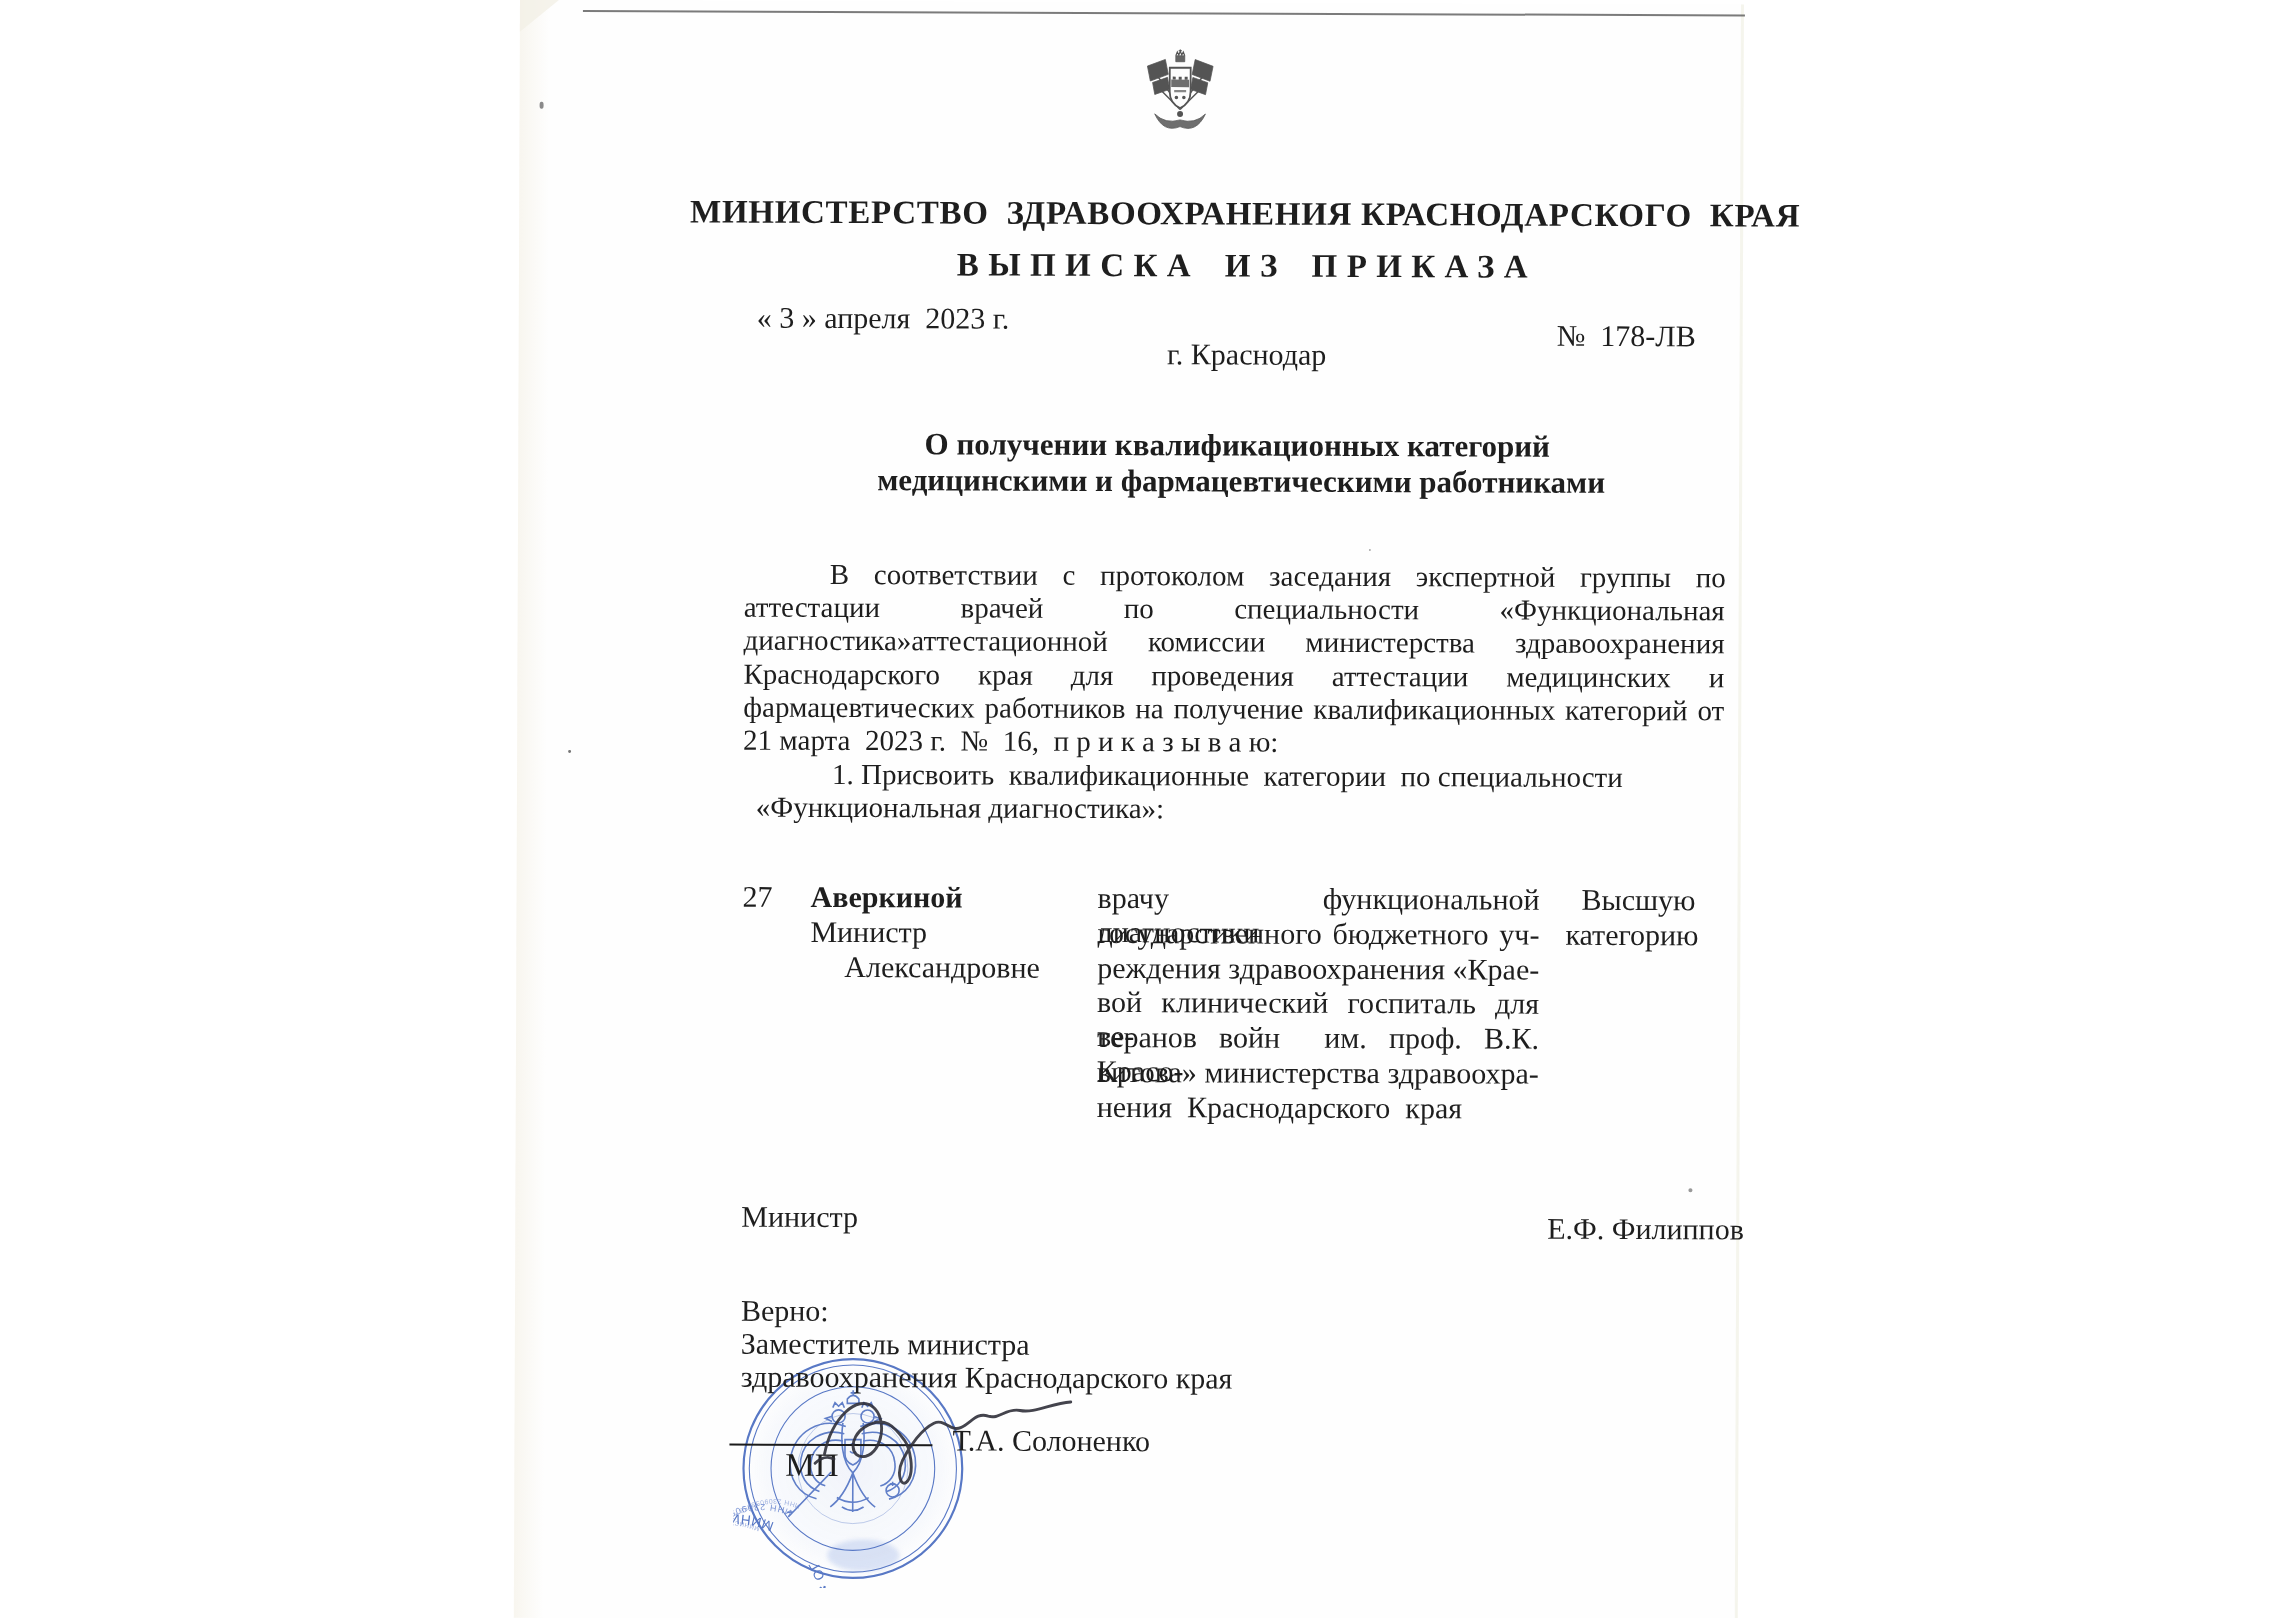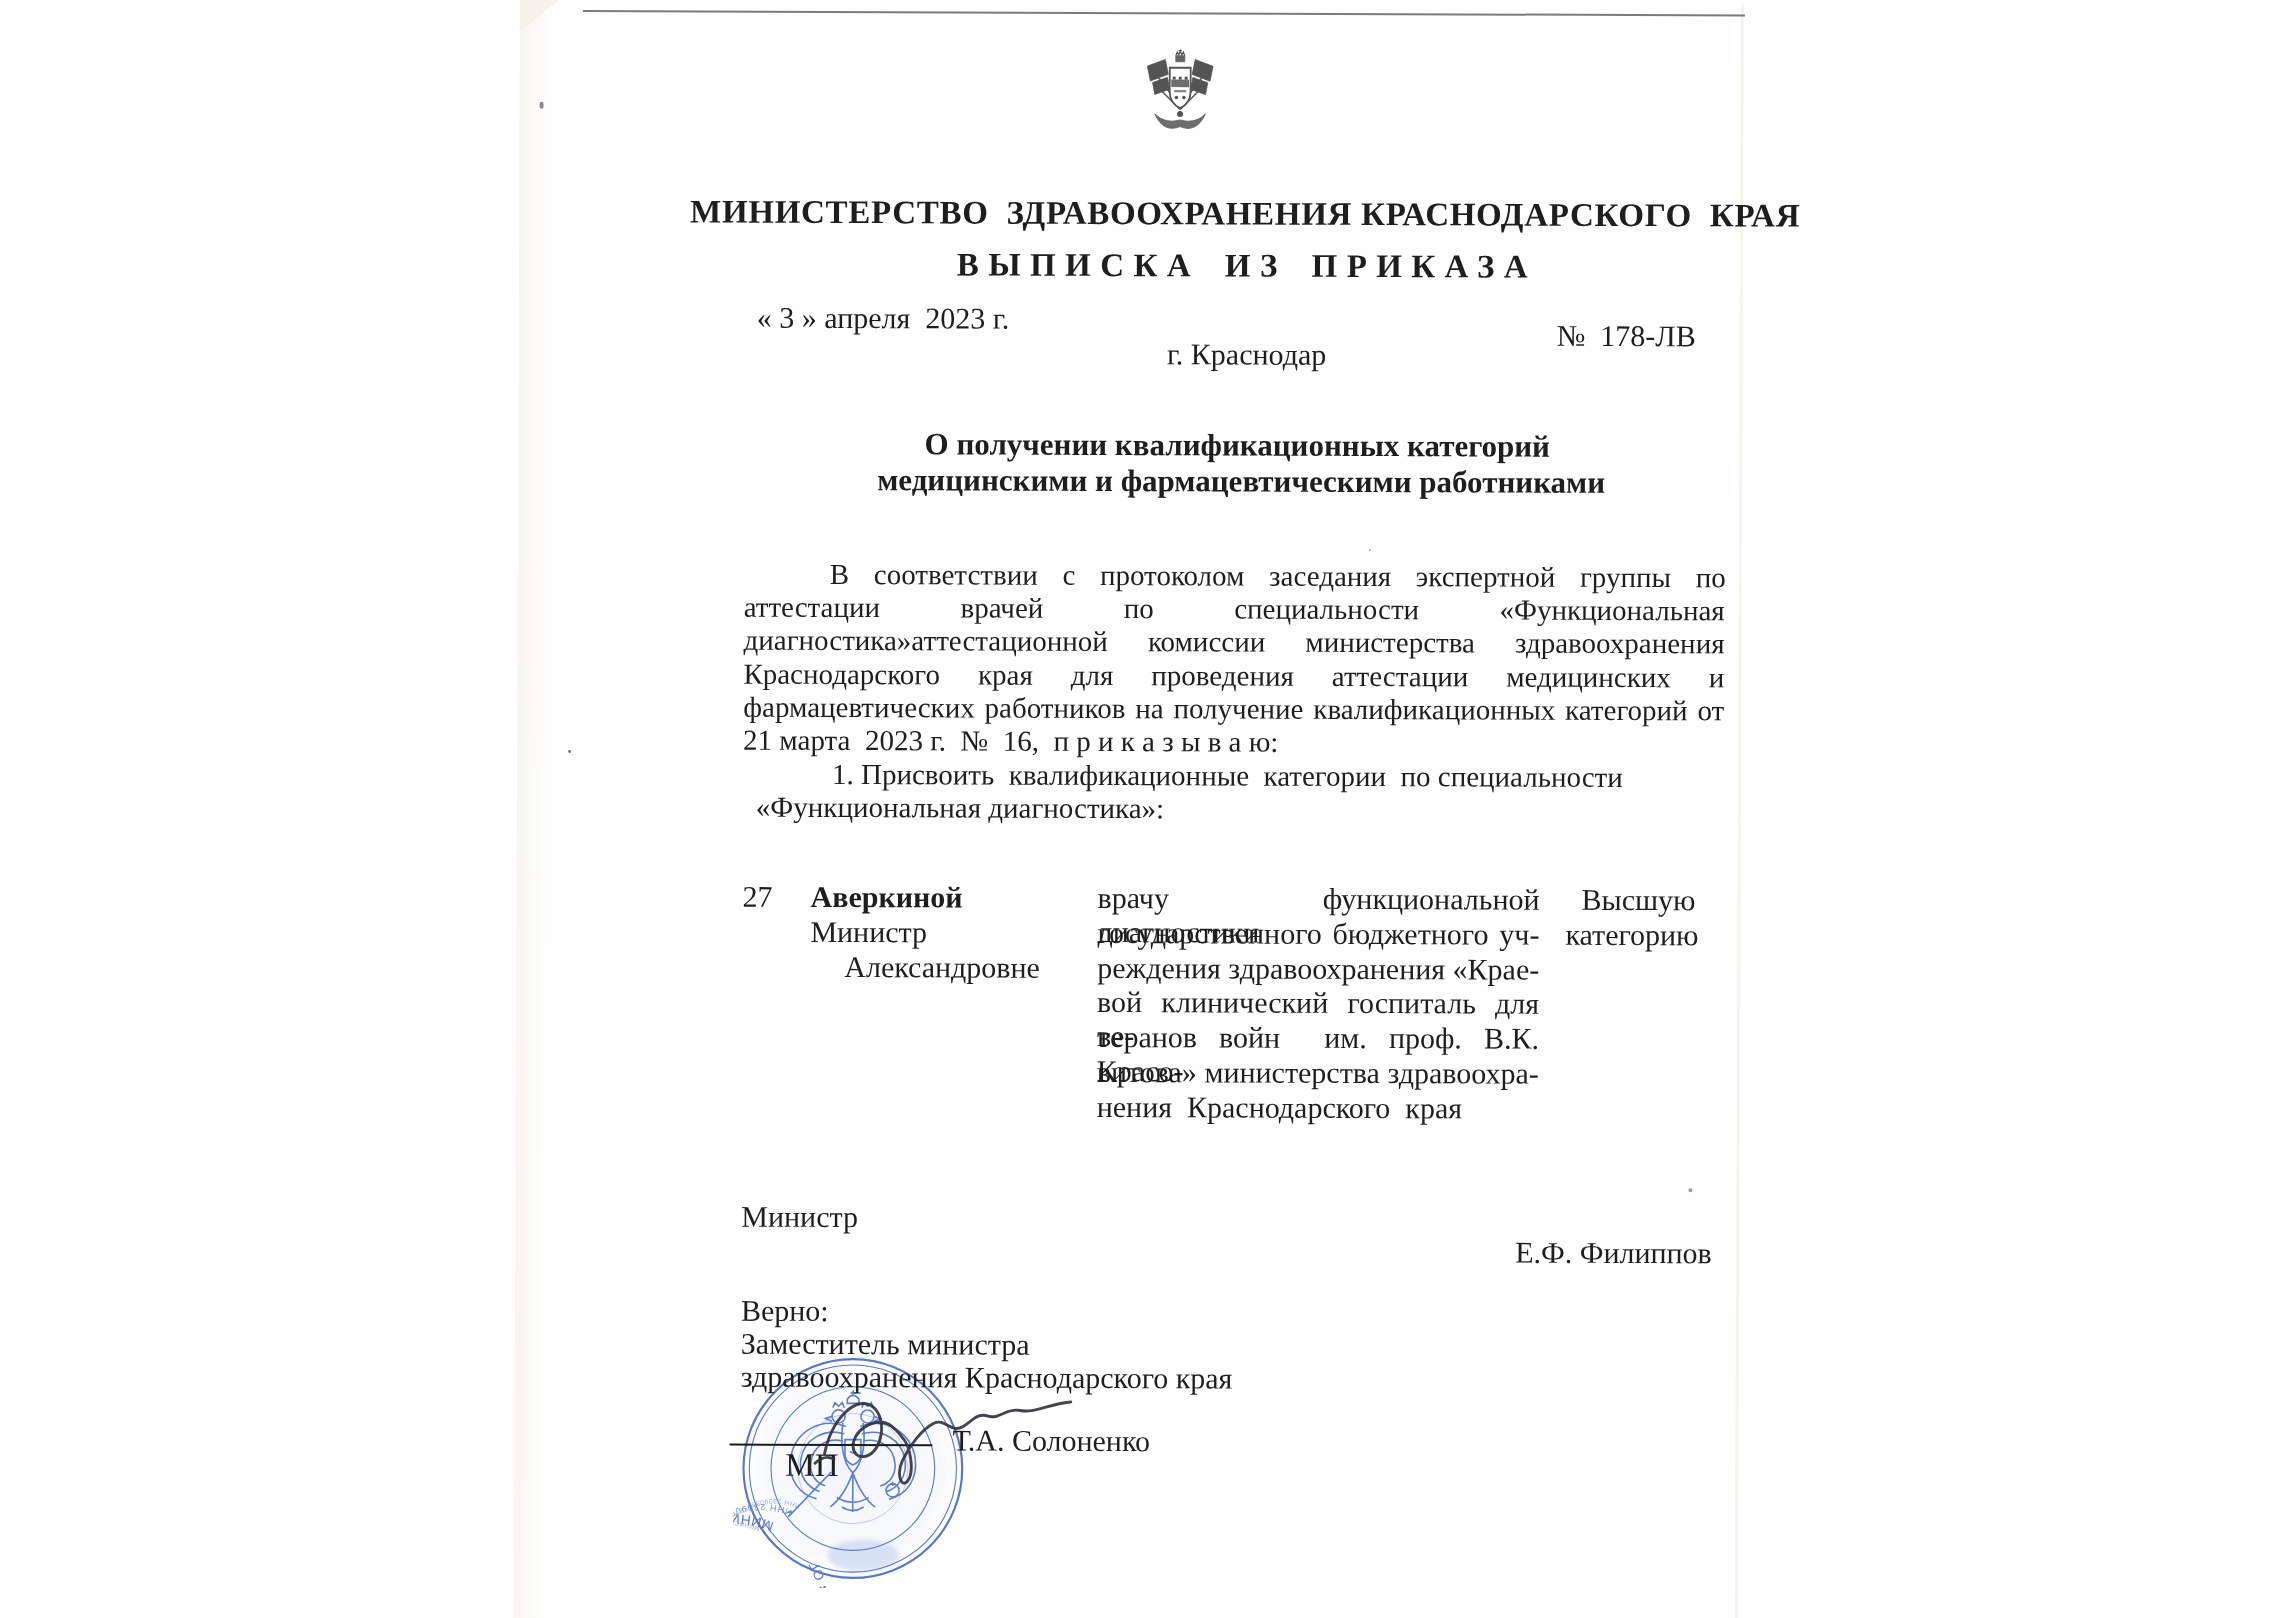--- a/index.html
+++ b/index.html
@@ -105,21 +105,21 @@
   <div class="jline textlayer fs41" style="left:1101px;top:949px;width:442px;">реждения здравоохранения «Крае-</div>
   <div class="jline textlayer fs41" style="left:1101px;top:983px;width:442px;">вой клинический госпиталь для ве-</div>
   <div class="jline textlayer fs41" style="left:1101px;top:1018px;width:442px;">теранов войн&nbsp; им. проф. В.К. Красо-</div>
   <div class="jline textlayer fs41" style="left:1101px;top:1053px;width:442px;">витова» министерства здравоохра-</div>
   <div class="ln textlayer fs41" style="left:1101px;top:1088px;">нения&nbsp; Краснодарского&nbsp; края</div>
 
   <div class="ln textlayer fs41" style="left:1585px;top:879px;">Высшую</div>
   <div class="ln textlayer fs41" style="left:1569px;top:914px;">категорию</div>
 
   <div class="ln textlayer fs41" style="left:746px;top:1199px;">Министр</div>
-  <div class="ln textlayer fs41" style="left:1520px;top:1208px;margin-top:24px;">Е.Ф. Филиппов</div>
+  <div class="ln textlayer fs41" style="left:1552px;top:1208px;">Е.Ф. Филиппов</div>
 
   <div class="ln textlayer fs41" style="left:746px;top:1293px;">Верно:</div>
   <div class="ln textlayer fs41" style="left:746px;top:1326px;">Заместитель министра</div>
   <div class="ln textlayer fs41" style="left:746px;top:1359px;">здравоохранения Краснодарского края</div>
 
   <div class="sig-rule"></div>
 
   <div class="ln textlayer fs41" style="left:958px;top:1422px;z-index:3;text-align:right;">Т.А. Солоненко</div>
   <div class="ln textlayer" style="left:755px;top:1446px;font-size:33px;z-index:3;margin-left:36px;">МП</div>
 

